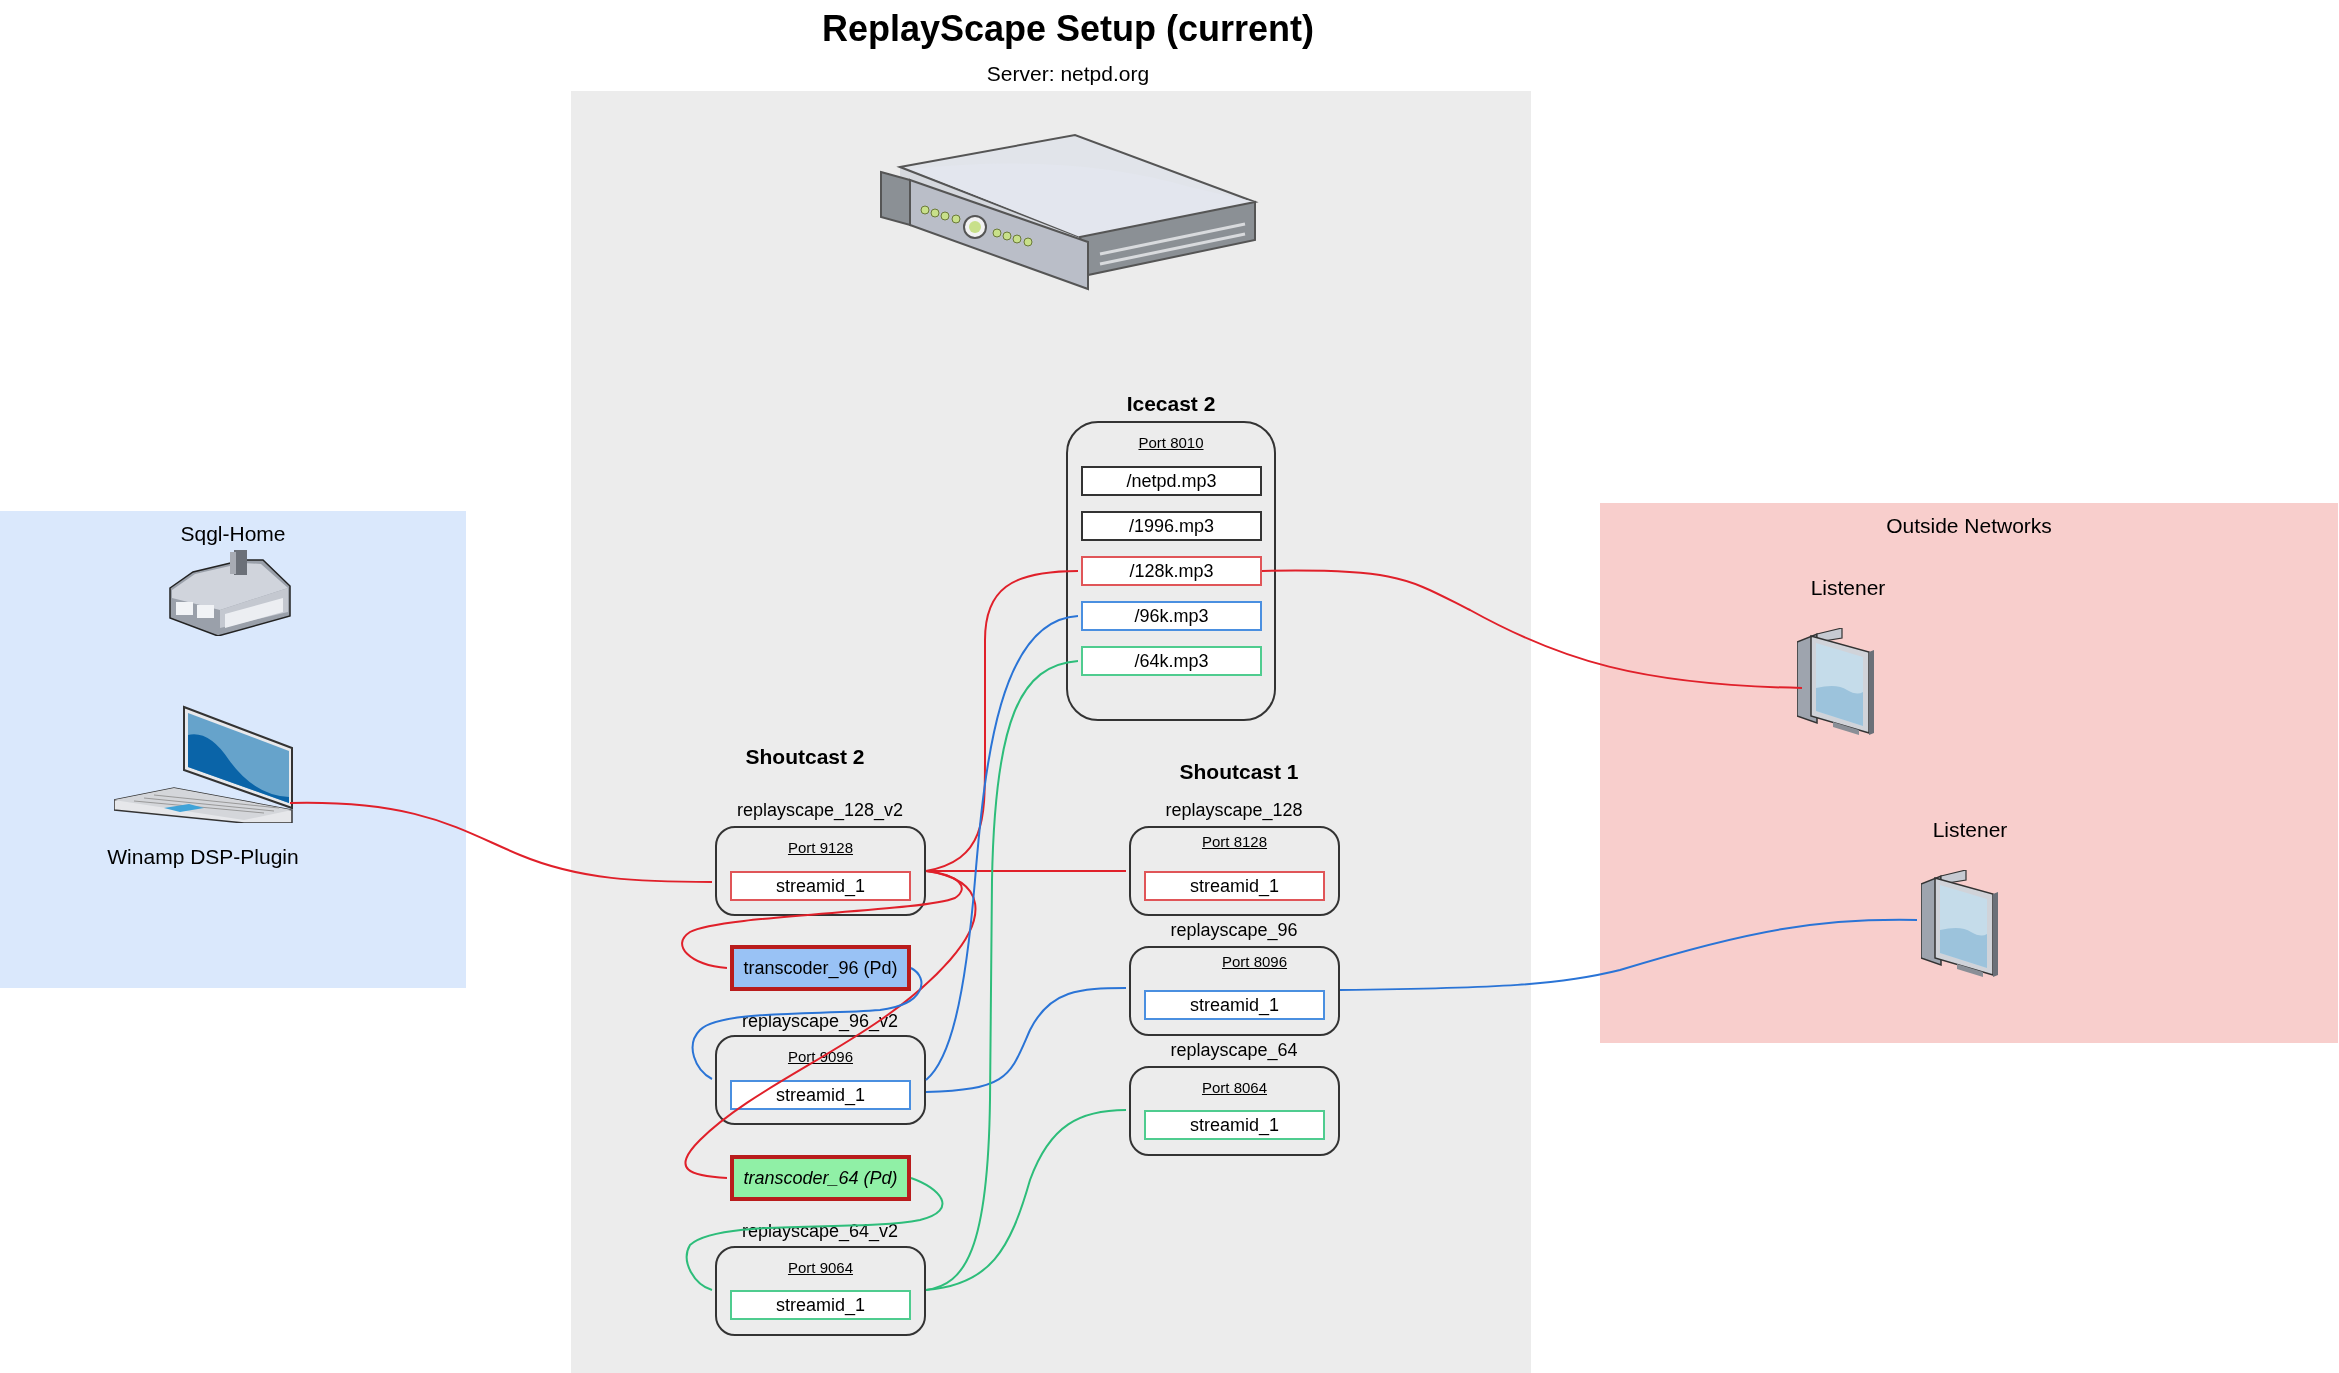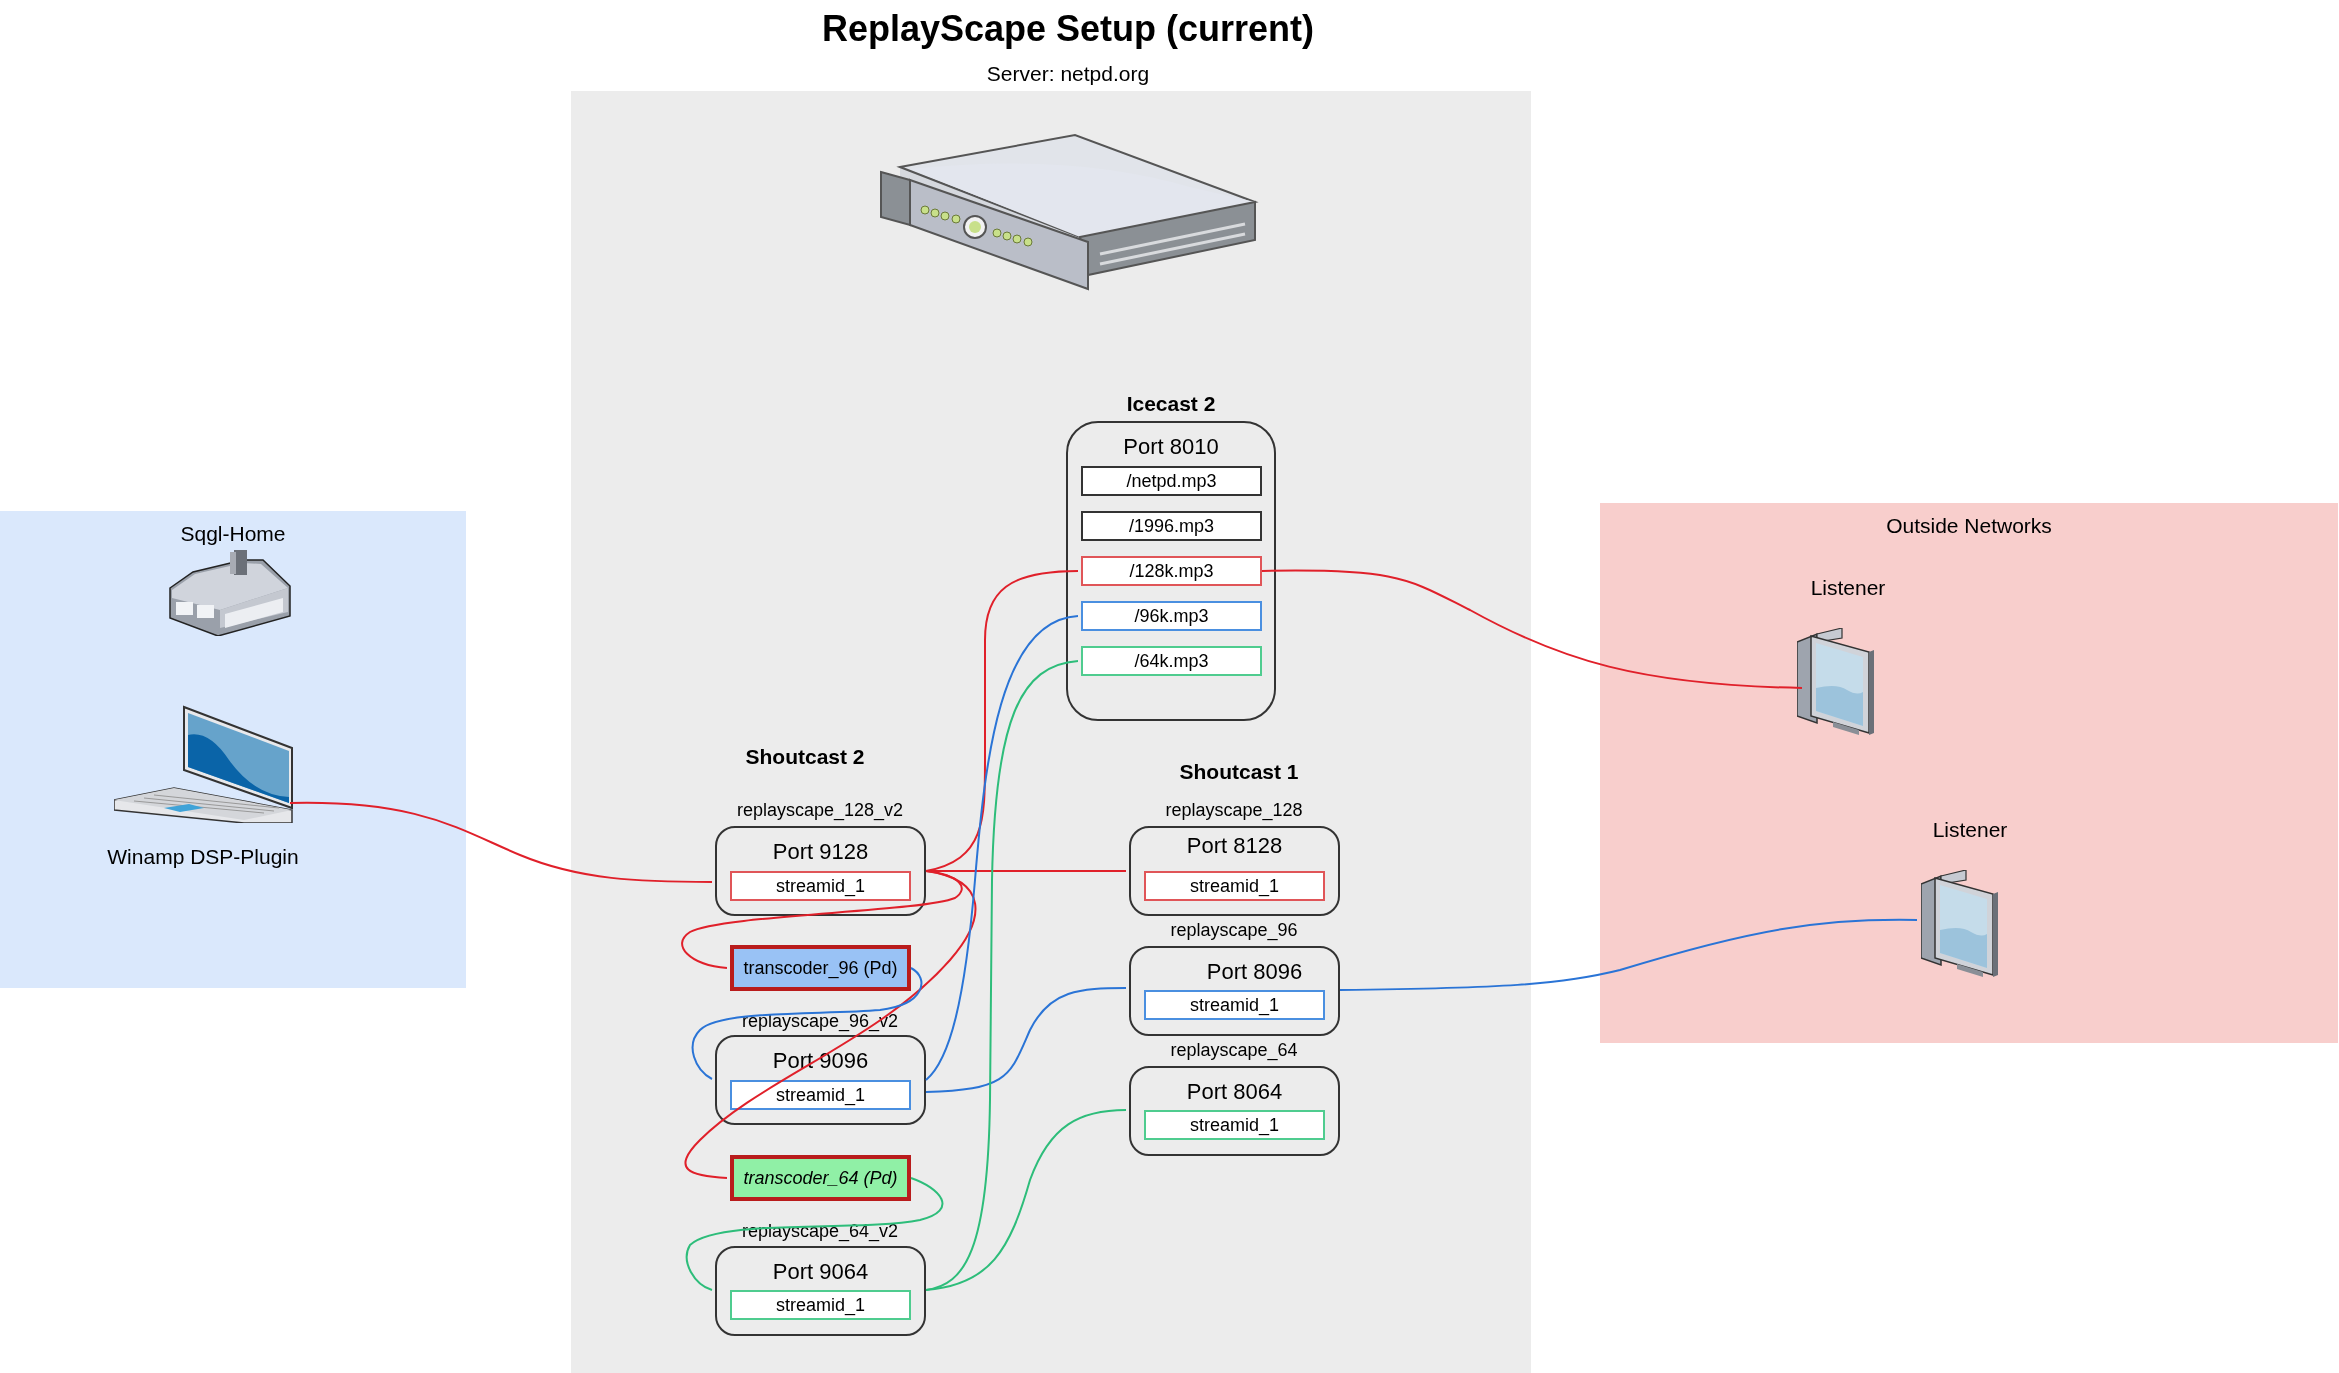--- a/index.html
+++ b/index.html
@@ -10,21 +10,21 @@
   .subtitle { left:0; width:2100px; top:62px; text-align:center; font-size:21px; }
   .zone { position:absolute; }
   .zone-server { left:571px; top:91px; width:960px; height:1282px; background:#ececec; }
   .zone-home { left:0; top:511px; width:466px; height:477px; background:#dae8fc; }
   .zone-outside { left:1600px; top:503px; width:738px; height:540px; background:#f8cecc; }
   .zlabel { position:absolute; font-size:21px; text-align:center; }
   .heading { position:absolute; font-size:21px; font-weight:bold; text-align:center; }
   .caption { position:absolute; font-size:18px; text-align:center; }
   .group { position:absolute; border:2px solid #333; border-radius:20px; box-sizing:border-box; background:#ececec; }
   .group-ice { border-radius:32px; }
-  .port { position:absolute; left:0; right:0; text-align:center; font-size:22px; }
+  .port { position:absolute; left:0; right:0; text-align:center; font-size:15px;text-decoration:underline; }
   .slot { position:absolute; background:#fff; box-sizing:border-box; border:2px solid #333;
           text-align:center; font-size:18px; display:flex; align-items:center; justify-content:center; }
   .slot.red { border-color:#e05558; }
   .slot.blue { border-color:#4a8fe0; }
   .slot.green { border-color:#4fcc8f; }
   .trans { position:absolute; box-sizing:border-box; border:4px solid #b91c1c; font-size:18px;
            display:flex; align-items:center; justify-content:center; }
   .trans96 { background:#99c2f5; }
   .trans64 { background:#90f0a6; }
   svg.wires { position:absolute; left:0; top:0; width:2339px; height:1373px; pointer-events:none; }
@@ -153,21 +153,21 @@
 <div class="heading" style="left:1129px;width:220px;top:760px;">Shoutcast 1</div>
 
 <div class="caption" style="left:1114px;width:240px;top:800px;">replayscape_128</div>
 <div class="group" style="left:1129px;top:826px;width:211px;height:90px;">
   <div class="port" style="top:5px;">Port 8128</div>
 </div>
 <div class="slot red" style="left:1144px;top:871px;width:181px;height:30px;">streamid_1</div>
 
 <div class="caption" style="left:1114px;width:240px;top:920px;">replayscape_96</div>
 <div class="group" style="left:1129px;top:946px;width:211px;height:90px;">
-  <div class="port" style="top:11px;margin-left:40px;">Port 8096</div>
+  <div class="port" style="top:5px;margin-left:40px;">Port 8096</div>
 </div>
 <div class="slot blue" style="left:1144px;top:990px;width:181px;height:30px;">streamid_1</div>
 
 <div class="caption" style="left:1114px;width:240px;top:1040px;">replayscape_64</div>
 <div class="group" style="left:1129px;top:1066px;width:211px;height:90px;">
   <div class="port" style="top:11px;">Port 8064</div>
 </div>
 <div class="slot green" style="left:1144px;top:1110px;width:181px;height:30px;">streamid_1</div>
 
 <svg class="wires" viewBox="0 0 2339 1373">

